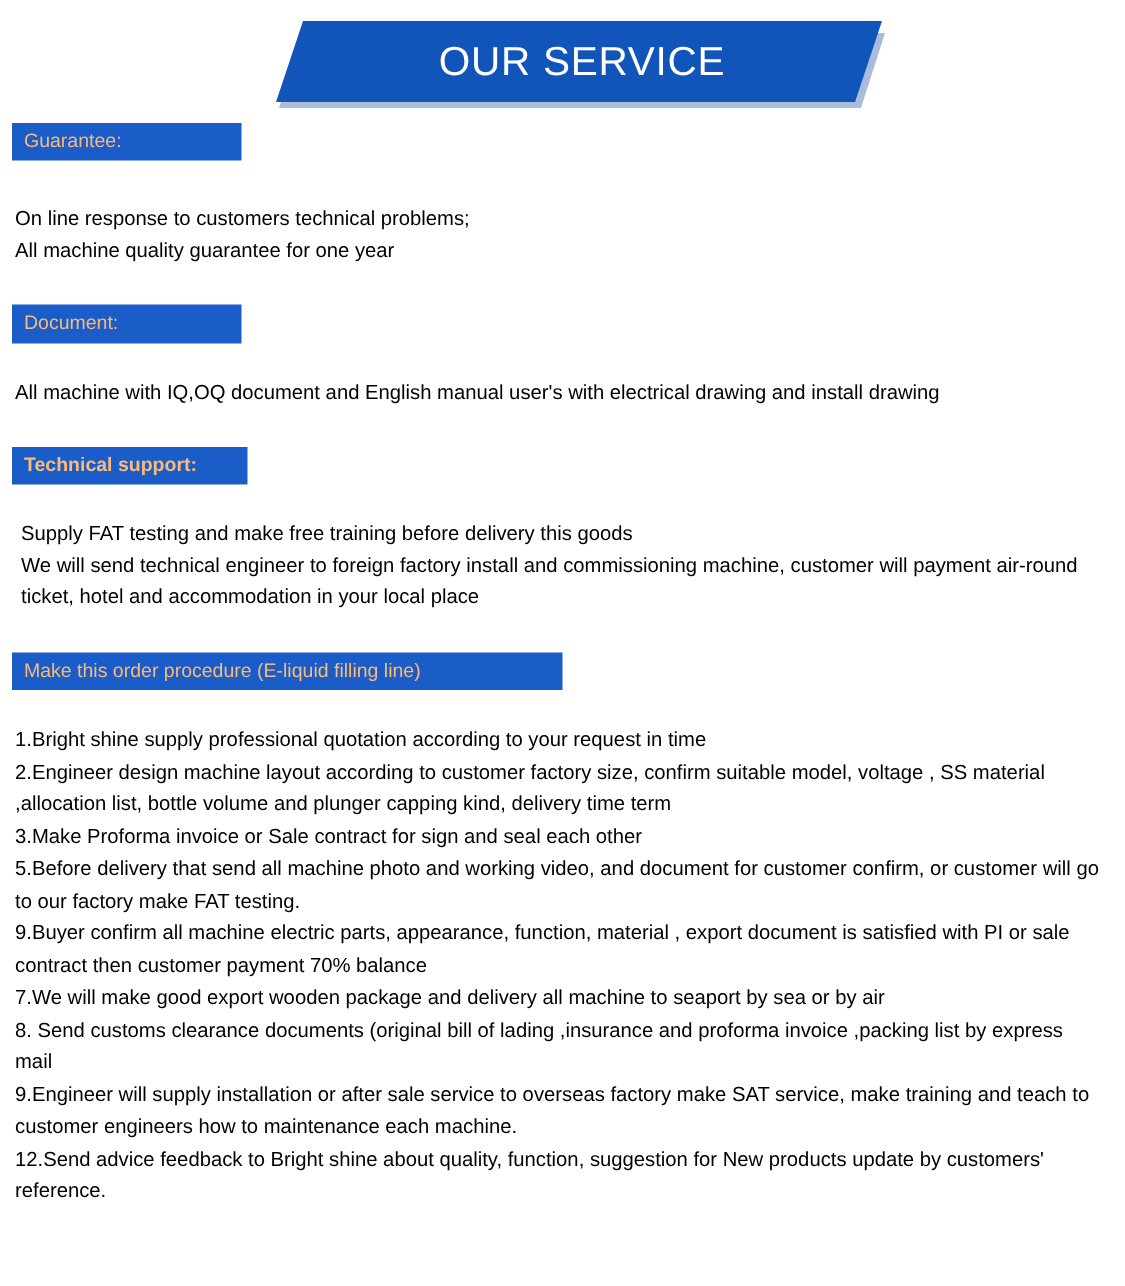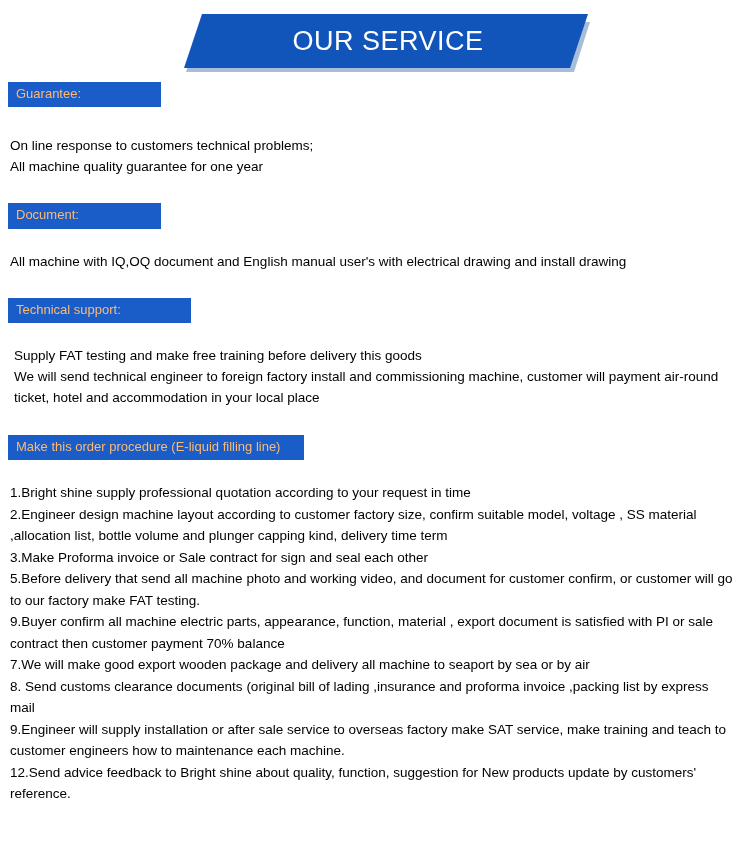--- a/index.html
+++ b/index.html
@@ -64,22 +64,22 @@
     padding: 5px 8px 6px 8px;
     display: inline-block;
     box-sizing: border-box;
     line-height: 1.1;
   }
   .head-row {
     margin: 0 0 0 8px;
   }
   .h-guarantee { width: 153px; }
   .h-document { width: 153px; }
-  .h-technical { width: 183px; }
-  .h-procedure { width: 296px; }
+  .h-technical { width: 157px; font-weight: bold; }
+  .h-procedure { width: 367px; }
 
   
   .body-text {
     font-size: 13.5px;
     line-height: 21px;
     margin: 0 14px 0 10px;
   }
   .body-text p {
     margin: 0;
   }

